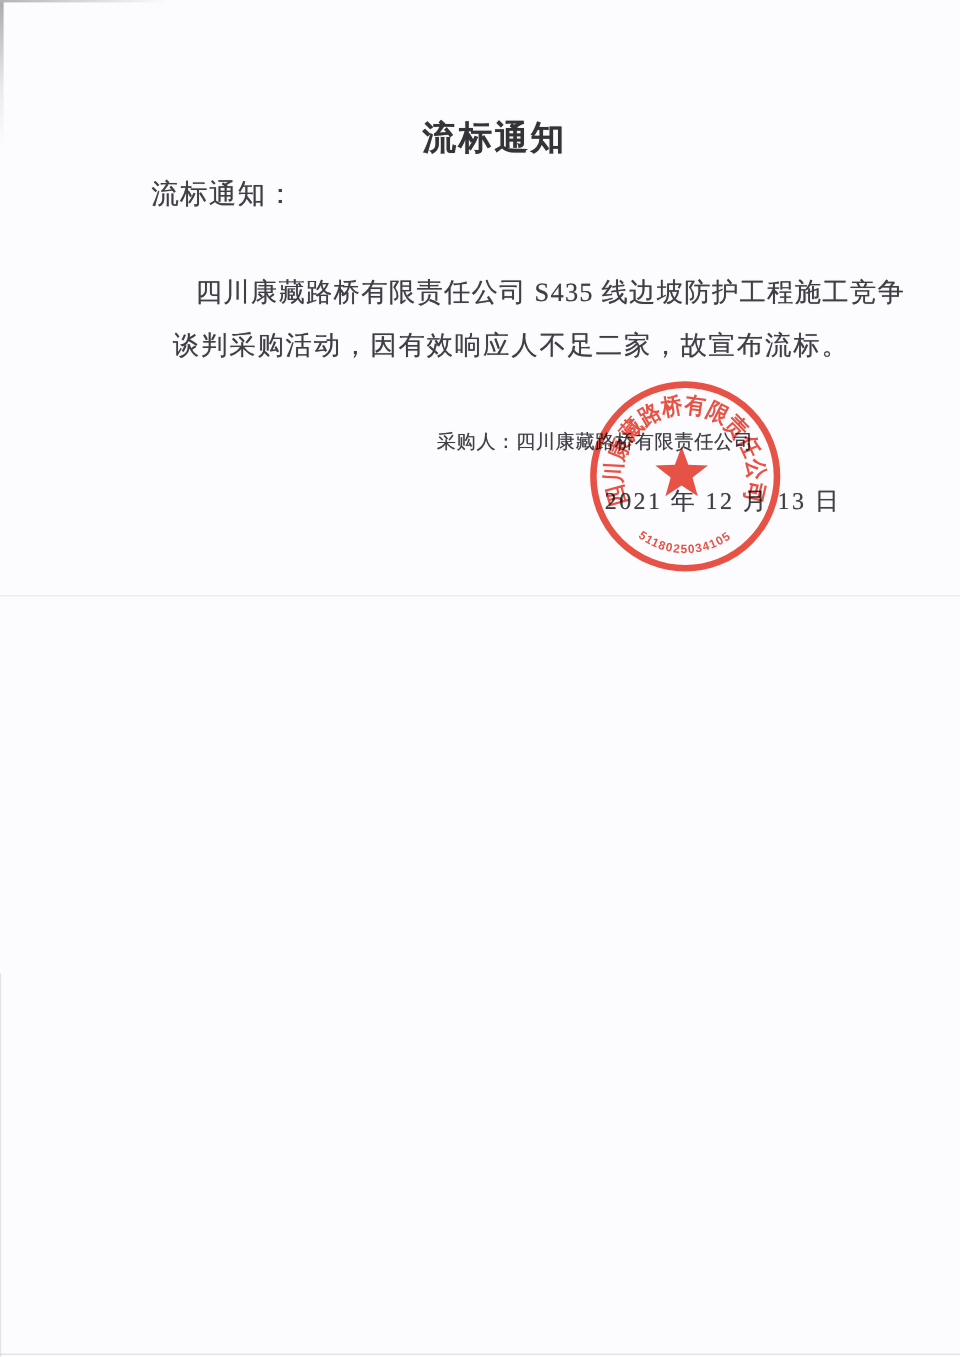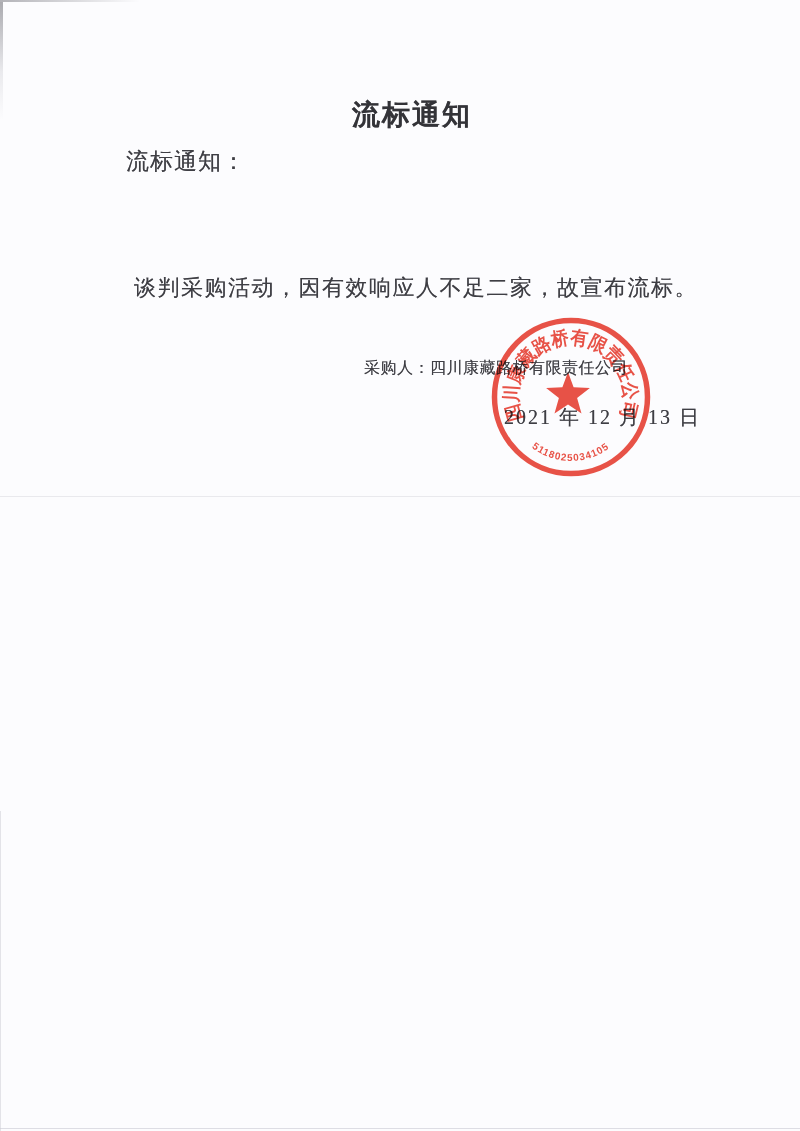--- a/index.html
+++ b/index.html
@@ -61,21 +61,21 @@
     left: 126px; top: 146px;
     font-size: 23px;
     letter-spacing: 1px;
   }
   .body-line1 {
     left: 163px; top: 229px;
     font-size: 22px;
     letter-spacing: 1px;
   }
   .body-line2 {
-    left: 134px; top: 273px;
+    left: 144px; top: 273px;
     font-size: 22px;
     letter-spacing: 1.5px;
   }
   .purchaser {
     left: 364px; top: 358px;
     font-size: 16px;
     letter-spacing: 0.5px;
   }
   .date {
     left: 504px; top: 404px;
@@ -111,20 +111,21 @@
   <div class="edge-left-top"></div>
   <div class="edge-top"></div>
   <div class="edge-left-bottom"></div>
   <div class="edge-bottom"></div>
   <div class="fold-line"></div>
 
   <div class="txt title">流标通知</div>
 
   <div class="txt salutation">流标通知：</div>
 
+  <div class="txt body-line1">四川康藏路桥有限责任公司 S435 线边坡防护工程施工竞争</div>
   <div class="txt body-line2">谈判采购活动，因有效响应人不足二家，故宣布流标。</div>
 
   <div class="txt purchaser">采购人：四川康藏路桥有限责任公司</div>
   <div class="txt date">2021 年 12 月 13 日</div>
 
   <svg class="seal" viewBox="0 0 200 200" width="200" height="200" aria-hidden="true">
     <defs>
       <path id="sealTopArc" d="M 52 122.4 A 53 53 0 1 1 148 122.4" fill="none"></path>
       <path id="sealBottomArc" d="M 60.6 150.4 A 64 64 0 0 0 139.4 150.4" fill="none"></path>
     </defs>

